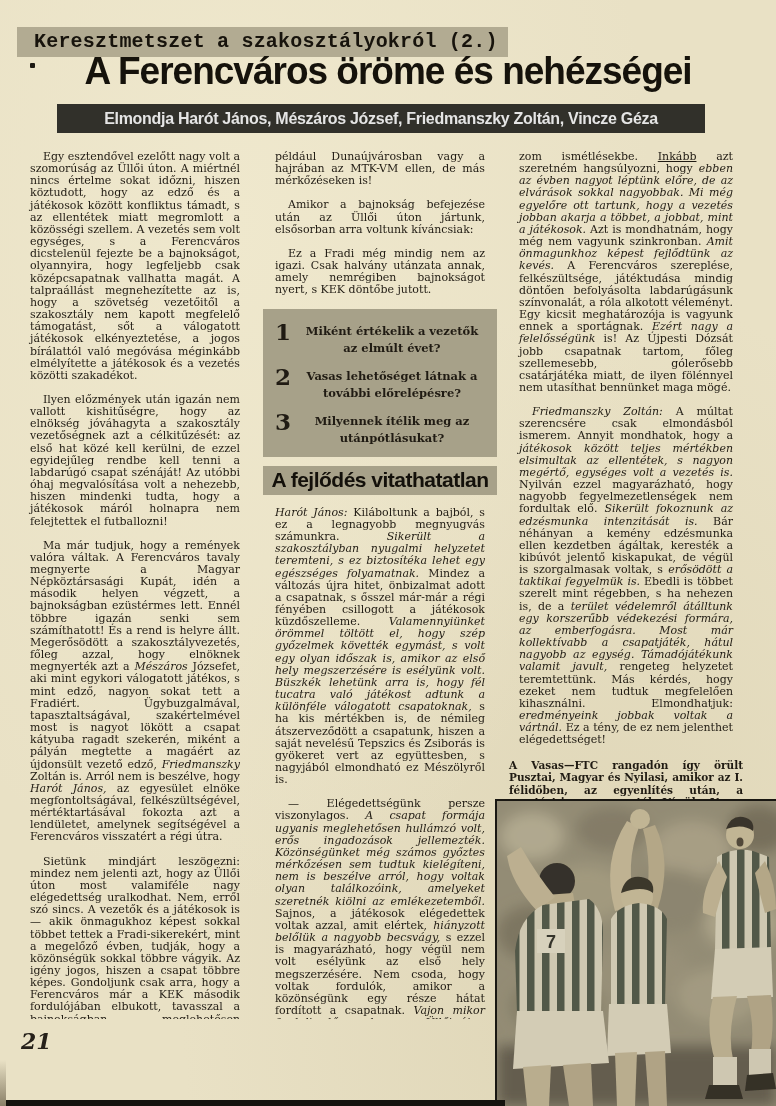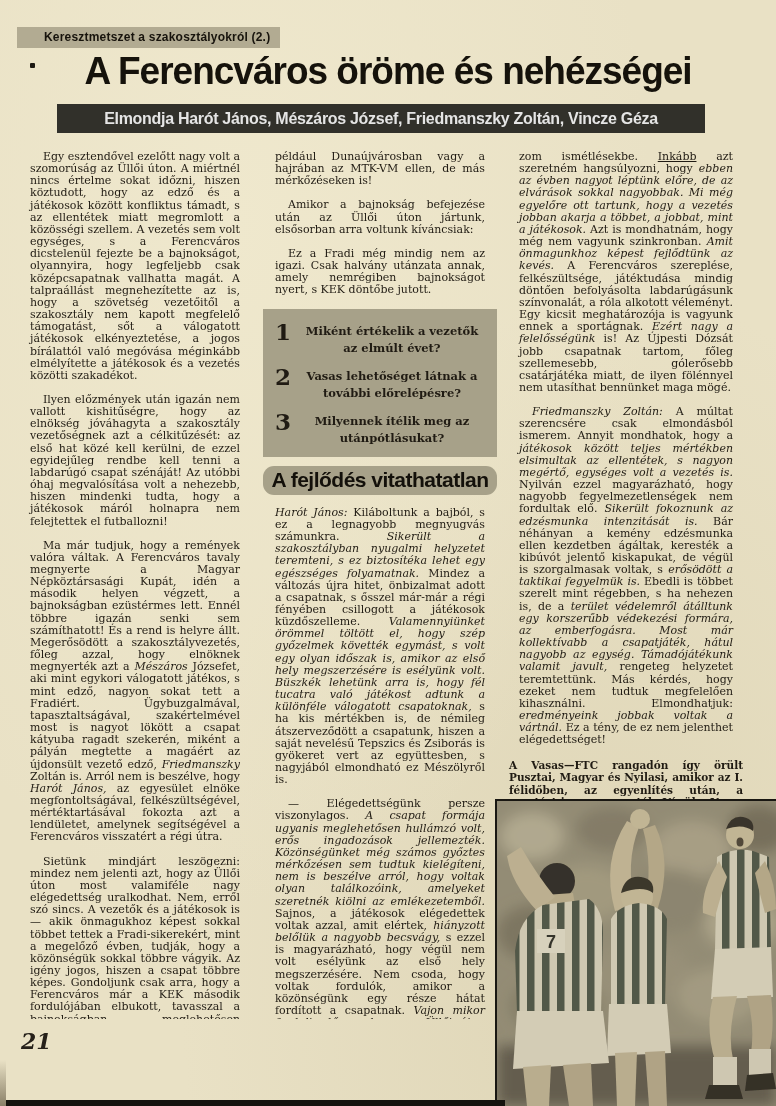--- a/index.html
+++ b/index.html
@@ -2,21 +2,21 @@
 <html lang="hu"><head>
 <meta charset="utf-8">
 <style>
   html,body{margin:0;padding:0;background:#555;}
   .page{position:relative;width:776px;height:1106px;margin:0 auto;overflow:hidden;
     background:#e9e1c5;
     background-image:radial-gradient(ellipse at 30% 20%, #efe8cd 0%, rgba(0,0,0,0) 55%),
                      radial-gradient(ellipse at 80% 90%, #ded5b6 0%, rgba(0,0,0,0) 50%);
     font-family:"DejaVu Serif", serif; color:#201b13;}
   .kicker{position:absolute;left:17px;top:27px;background:#b2ab92;color:#17130c;
-    font-family:Liberation Sans, sans-serif;font-weight:bold;font-size:12px;padding:3px 10px 4px 27px;letter-spacing:0.2px;}
+    font-family:Liberation Mono, monospace;font-weight:bold;font-size:20px;padding:3px 10px 4px 17px;letter-spacing:0.2px;}
   .ink-dot{position:absolute;left:30px;top:63px;width:5px;height:5px;background:#1d1a12;border-radius:1px;}
   .title{position:absolute;left:48px;top:51px;width:680px;text-align:center;
     font-family:"Liberation Sans",sans-serif;font-weight:bold;font-size:37px;letter-spacing:-1px;color:#15120b;
     transform:scaleY(1.04);}
   .byline{position:absolute;left:57px;top:104px;width:648px;height:29px;background:#31302a;
     color:#e5e5e5;font-family:"Liberation Sans",sans-serif;font-weight:bold;font-size:16px;
     line-height:29px;text-align:center;letter-spacing:-0.3px;white-space:nowrap;}
   .col{position:absolute;top:139px;font-size:11px;line-height:12.15px;text-align:justify;overflow:hidden;}
   .col-1{left:18px;width:234px;height:880px;}
   .col-2{left:263px;width:234px;height:880px;}
@@ -24,21 +24,21 @@
   .col p{margin:12px;text-indent:13px;}
   .col p.cont{text-indent:0;}
   .seg-i{font-style:italic;}
   .seg-u{text-decoration:underline;}
   .q-box{background:#a7a189;margin:7px 0 9px 0;padding:12px 10px 10px 12px;}
   .q-item{display:flex;margin-bottom:9px;}
   .q-item:last-child{margin-bottom:0;}
   .q-num{font-family:"DejaVu Serif",serif;font-weight:bold;font-size:23px;line-height:22px;width:22px;flex:0 0 22px;}
   .q-text{font-weight:bold;font-size:11.5px;line-height:17px;text-align:center;padding-top:2px;}
   .sec-head{background:#a7a189;text-align:center;font-family:"Liberation Sans",sans-serif;
-    font-weight:bold;font-size:21px;letter-spacing:-0.5px;padding:8px 0 9px 0;margin:0 0 10px 0;color:#13100a;border-radius:11px;}
+    font-weight:bold;font-size:21px;letter-spacing:-0.5px;padding:8px 0 9px 0;margin:0 0 10px 0;color:#13100a;}
   .caption{font-weight:bold;font-size:10.5px;line-height:12.5px;text-align:justify;padding:0 2px;}
   .caption-credit{font-weight:bold;font-size:10.5px;text-align:center;margin-top:1px;}
   .photo{position:absolute;left:495px;top:799px;width:281px;height:307px;
     border-top:2px solid #191712;border-left:2px solid #191712;box-sizing:border-box;background:#8d866f;}
   .photo svg{display:block;}
   .page-number{position:absolute;left:21px;top:1028px;font-style:italic;font-weight:bold;font-size:22px;color:#26211a;}
   .bottom-strip{position:absolute;left:0;top:1100px;width:505px;height:6px;background:#15130e;}
   .edge-shade{position:absolute;left:0;top:1060px;width:6px;height:46px;background:linear-gradient(#e9e1c5,#8a8068);}
 </style>
 </head>

